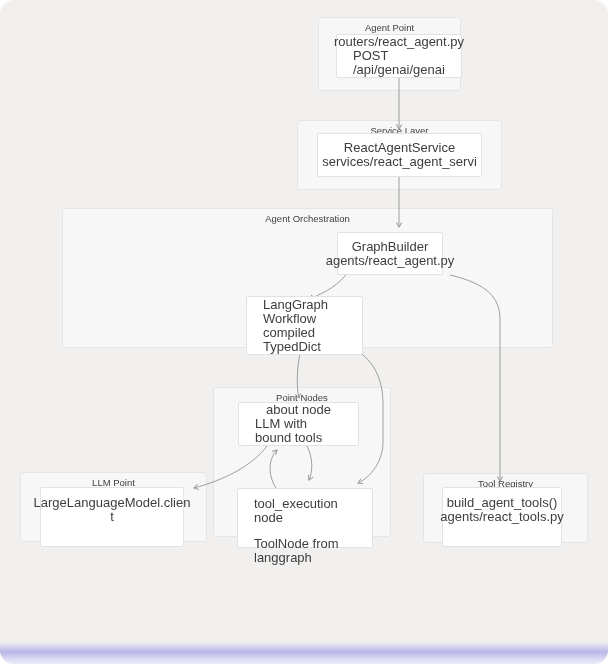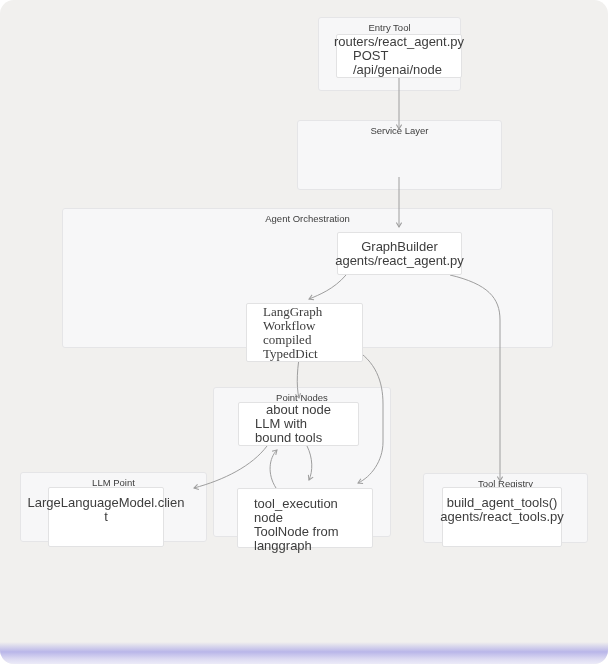--- a/index.html
+++ b/index.html
@@ -27,21 +27,21 @@
   .purple-glow{position:absolute;left:0;bottom:0;width:608px;height:22px;z-index:11;pointer-events:none;
     background:linear-gradient(180deg, rgba(227,226,242,0) 0%, #b9b6e9 45%, #dddbf2 78%, #ecebf8 100%);}
 </style>
 </head>
 <body>
 
 <div class="app">
   <div class="canvas">
 
     <div class="group" style="left:318px;top:17px;width:143px;height:74px;">
-      <span class="group-title">Entry Tool</span>
+      <span class="group-title">Agent Point</span>
     </div>
     <div class="group" style="left:297px;top:120px;width:205px;height:70px;">
       <span class="group-title">Service Layer</span>
     </div>
     <div class="group" style="left:62px;top:208px;width:491px;height:140px;">
       <span class="group-title">Agent Orchestration</span>
     </div>
     <div class="group" style="left:213px;top:387px;width:178px;height:150px;">
       <span class="group-title">Point Nodes</span>
     </div>
@@ -66,39 +66,43 @@
         <path d="M301,348 C297,366 296,386 299,398" marker-end="url(#arr)"></path>
         <path d="M353,348 C376,361 383,382 383,404 L383,442 C383,461 371,477 358,483" marker-end="url(#arr)"></path>
         <path d="M267,446 C252,466 224,480 194,488" marker-end="url(#arr)"></path>
         <path d="M307,446 C313,458 313,471 309,480" marker-end="url(#arr)"></path>
         <path d="M276,488 C267,474 269,458 277,450" marker-end="url(#arr)"></path>
       </g>
     </svg>
 
     <div class="node" style="left:336px;top:34px;width:126px;height:44px;">
       <span>routers/react_agent.py</span>
-      <span>POST /api/genai/node</span>
+      <span>POST /api/genai/genai</span>
     </div>
-    <div class="node" style="left:337px;top:232px;width:125px;height:43px;">
+    <div class="node" style="left:317px;top:133px;width:165px;height:44px;">
+      <span>ReactAgentService</span>
+      <span>services/react_agent_servi</span>
+    </div>
+    <div class="node" style="left:337px;top:232px;width:106px;height:43px;">
       <span>GraphBuilder</span>
       <span>agents/react_agent.py</span>
     </div>
-    <div class="node" style="left:246px;top:303px;width:117px;height:59px;font-family:Liberation Serif, serif;">
+    <div class="node" style="left:246px;top:296px;width:117px;height:59px;">
       <span>LangGraph Workflow</span>
       <span>compiled TypedDict</span>
     </div>
     <div class="node" style="left:238px;top:402px;width:121px;height:44px;">
       <span>about node</span>
       <span>LLM with bound tools</span>
     </div>
-    <div class="node topalign" style="left:40px;top:487px;width:116px;height:60px;margin-left:8px;">
+    <div class="node topalign" style="left:40px;top:487px;width:144px;height:60px;">
       <span>LargeLanguageModel.clien</span>
       <span>t</span>
     </div>
-    <div class="node topalign" style="left:237px;top:488px;width:136px;height:60px;">
+    <div class="node topalign" style="left:237px;top:488px;width:136px;height:60px;gap:12px;">
       <span>tool_execution node</span>
       <span>ToolNode from langgraph</span>
     </div>
     <div class="node topalign" style="left:442px;top:487px;width:120px;height:60px;">
       <span>build_agent_tools()</span>
       <span>agents/react_tools.py</span>
     </div>
   </div>
 
   <div class="purple-glow"></div>

